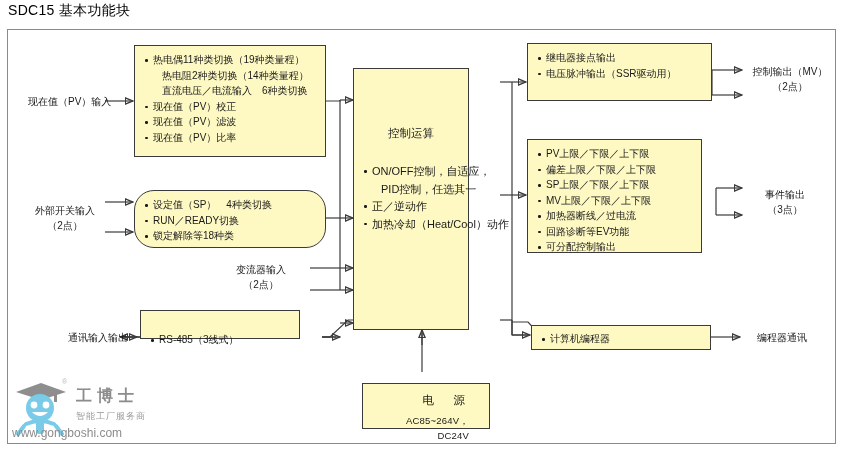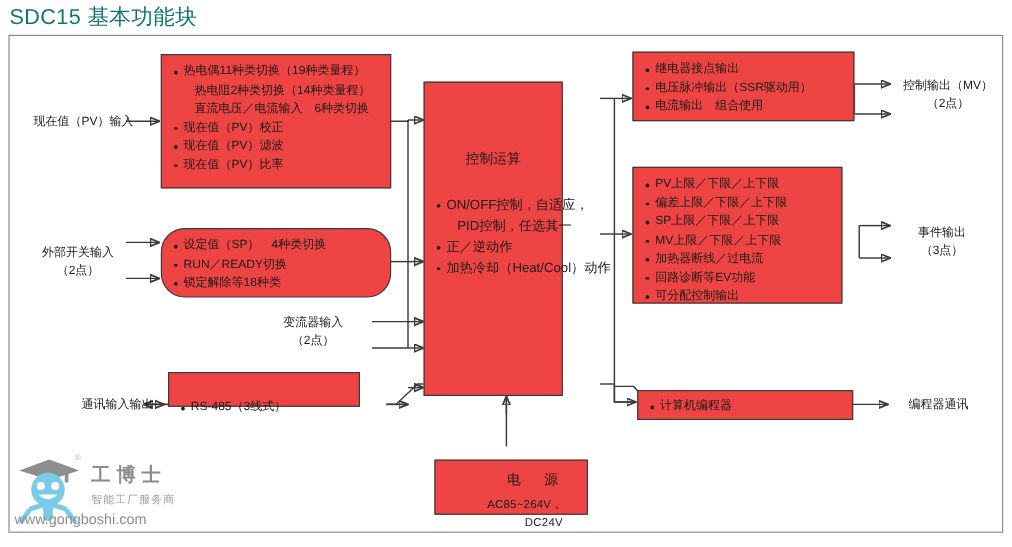--- a/index.html
+++ b/index.html
@@ -8,33 +8,33 @@
     background:#ffffff;
     font-family:"Liberation Sans","DejaVu Sans",sans-serif;
     color:#1a1a1a;
     overflow:hidden;
     position:relative;
   }
   #root{position:absolute;left:0;top:0;width:843px;height:456px;}
 
   .page-title{
     position:absolute;left:8px;top:2px;
-    font-size:18px;letter-spacing:.3px;color:#0f766e;
+    font-size:14px;letter-spacing:.3px;color:#000000;
     white-space:nowrap;
   }
 
   .frame{
     position:absolute;left:7px;top:29px;width:829px;height:415px;
     border:1.2px solid #8a8a8a;background:transparent;
     box-sizing:border-box;
   }
 
   .box{
     position:absolute;box-sizing:border-box;
-    border:1.3px solid #3b3b3b;background:#ef4444;
+    border:1.3px solid #3b3b3b;background:#fef9c3;
     font-size:10px;line-height:1.55;color:#1a1a1a;
     padding:6px 9px;
   }
   .box .li{position:relative;padding-left:9px;white-space:nowrap;}
   .box .li::before{
     content:"";position:absolute;left:1px;top:7px;
     width:2.6px;height:2.6px;background:#1a1a1a;border-radius:50%;
   }
   .box .sub{padding-left:18px;white-space:nowrap;}
 
@@ -173,21 +173,20 @@
       <div class="li">ON/OFF控制，自适应，</div>
       <div class="sub">PID控制，任选其一</div>
       <div class="li">正／逆动作</div>
       <div class="li">加热冷却（Heat/Cool）动作</div>
     </div>
   </div>
 
   <div class="box" style="left:527px;top:43px;width:185px;height:58px;">
     <div class="li">继电器接点输出</div>
     <div class="li">电压脉冲输出（SSR驱动用）</div>
-    <div class="li">电流输出　组合使用</div>
   </div>
 
   <div class="box" style="left:527px;top:139px;width:175px;height:114px;">
     <div class="li">PV上限／下限／上下限</div>
     <div class="li">偏差上限／下限／上下限</div>
     <div class="li">SP上限／下限／上下限</div>
     <div class="li">MV上限／下限／上下限</div>
     <div class="li">加热器断线／过电流</div>
     <div class="li">回路诊断等EV功能</div>
     <div class="li">可分配控制输出</div>

